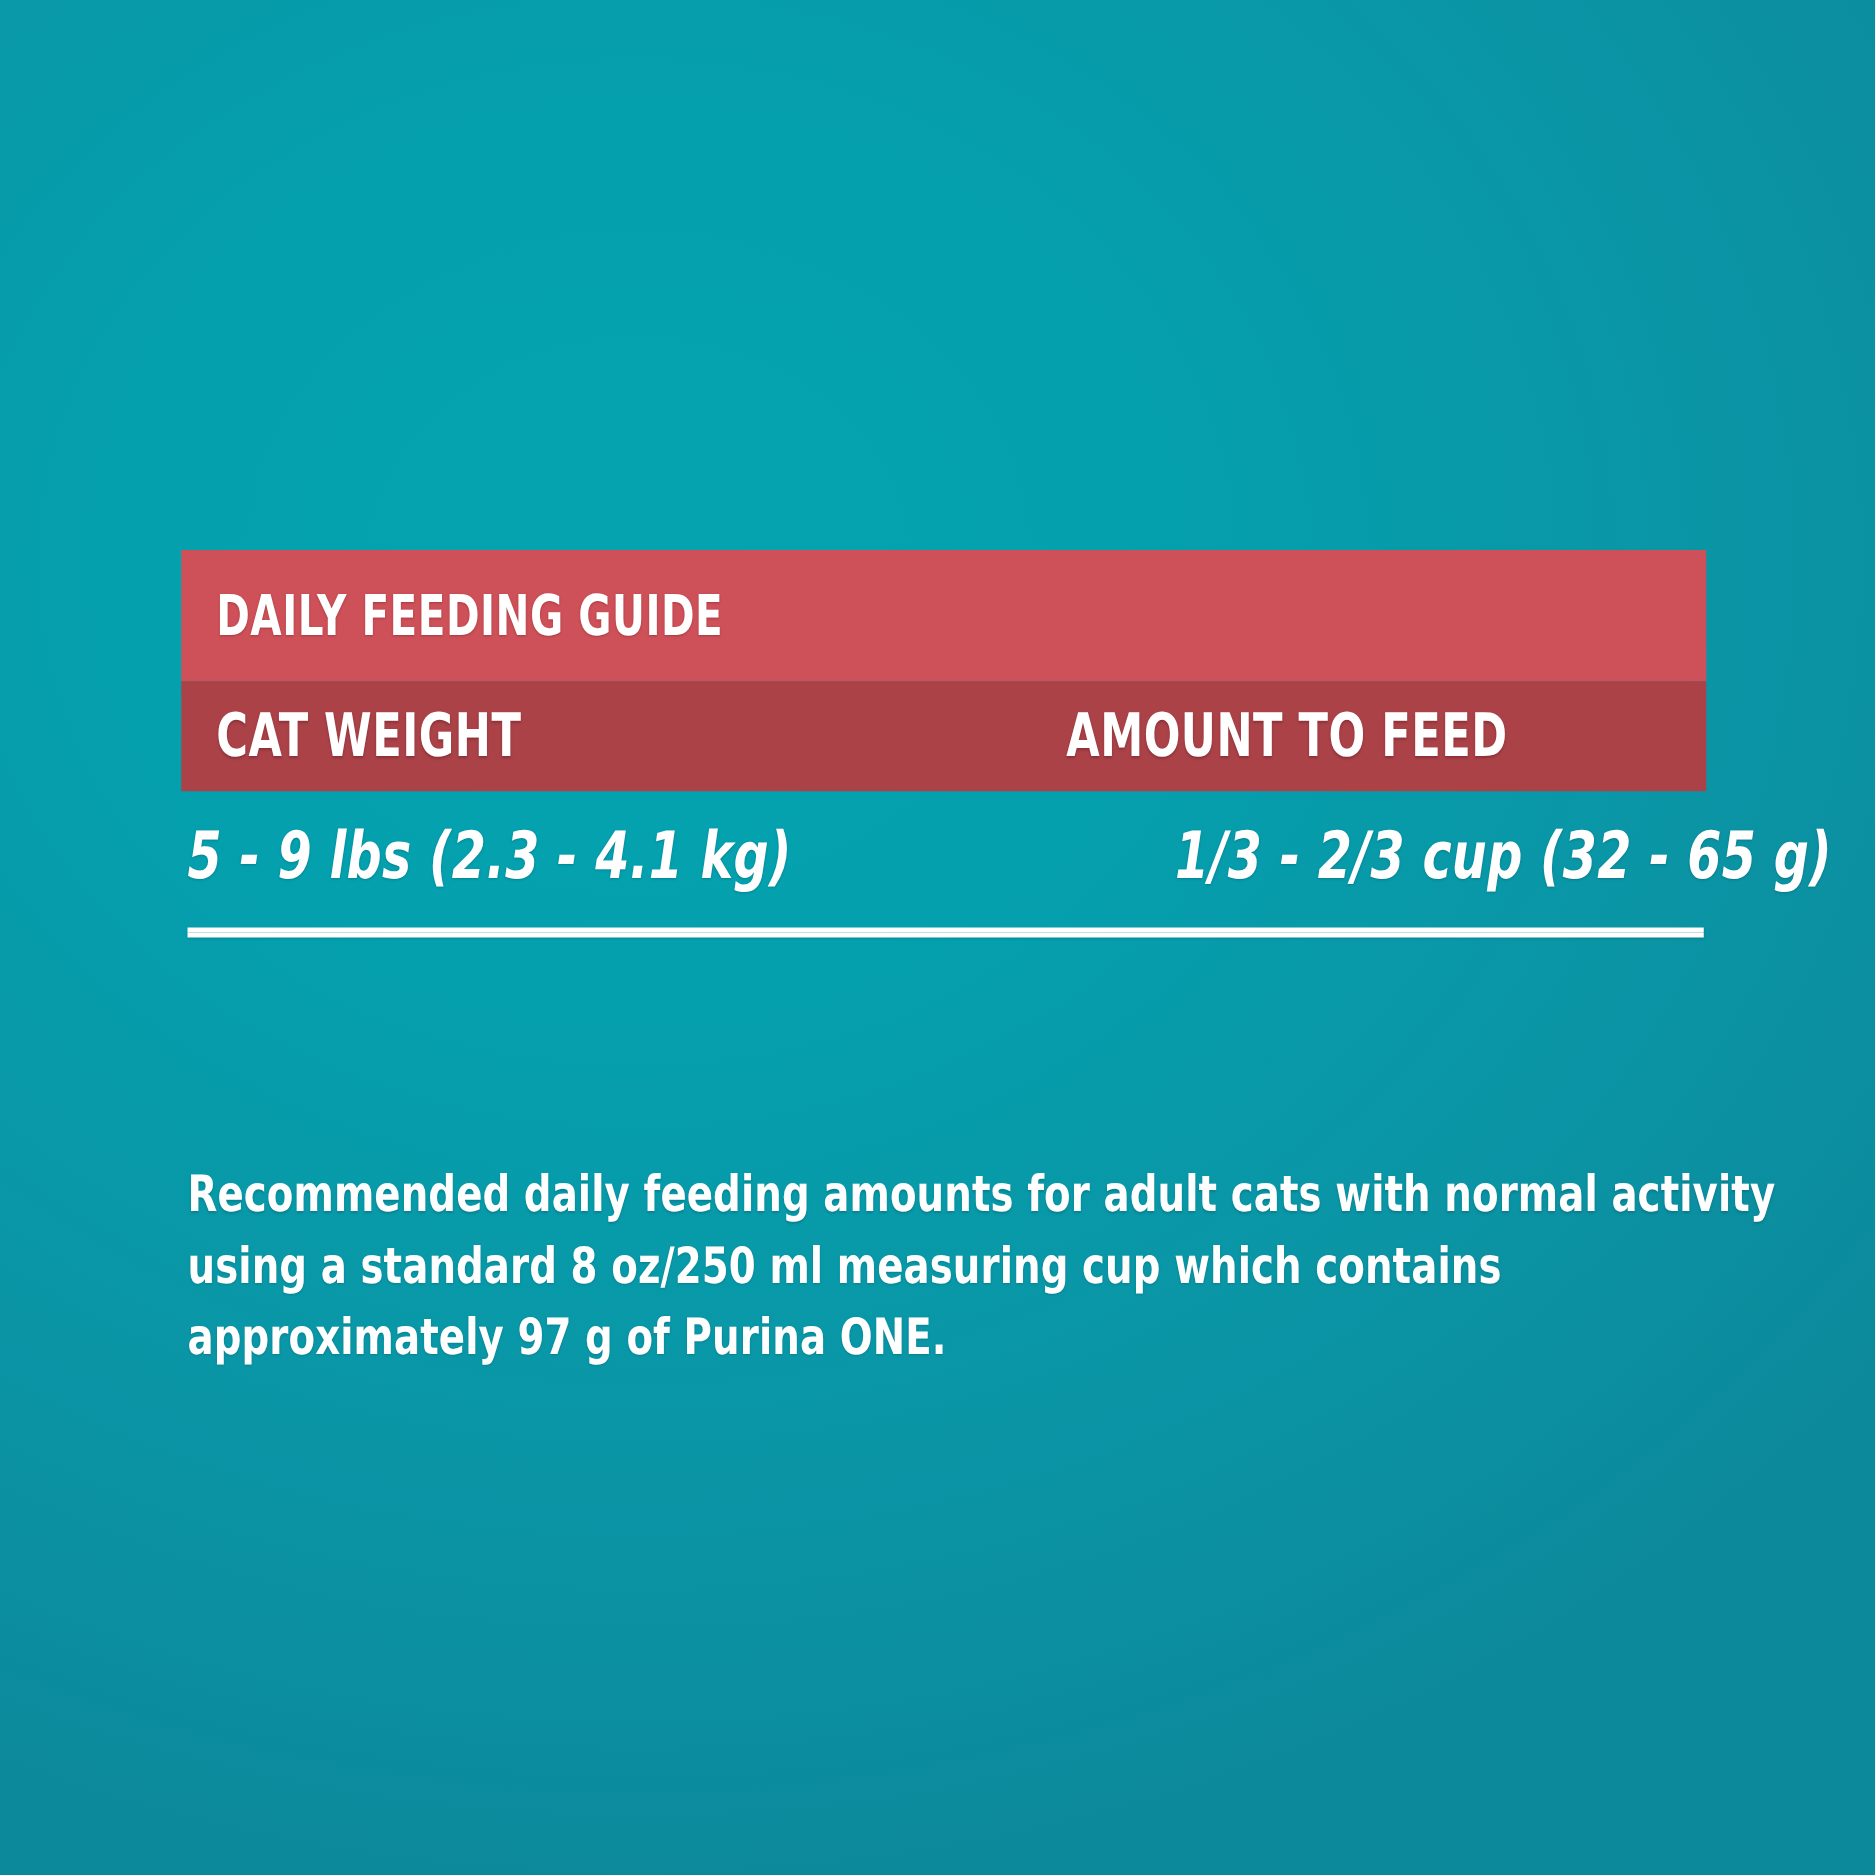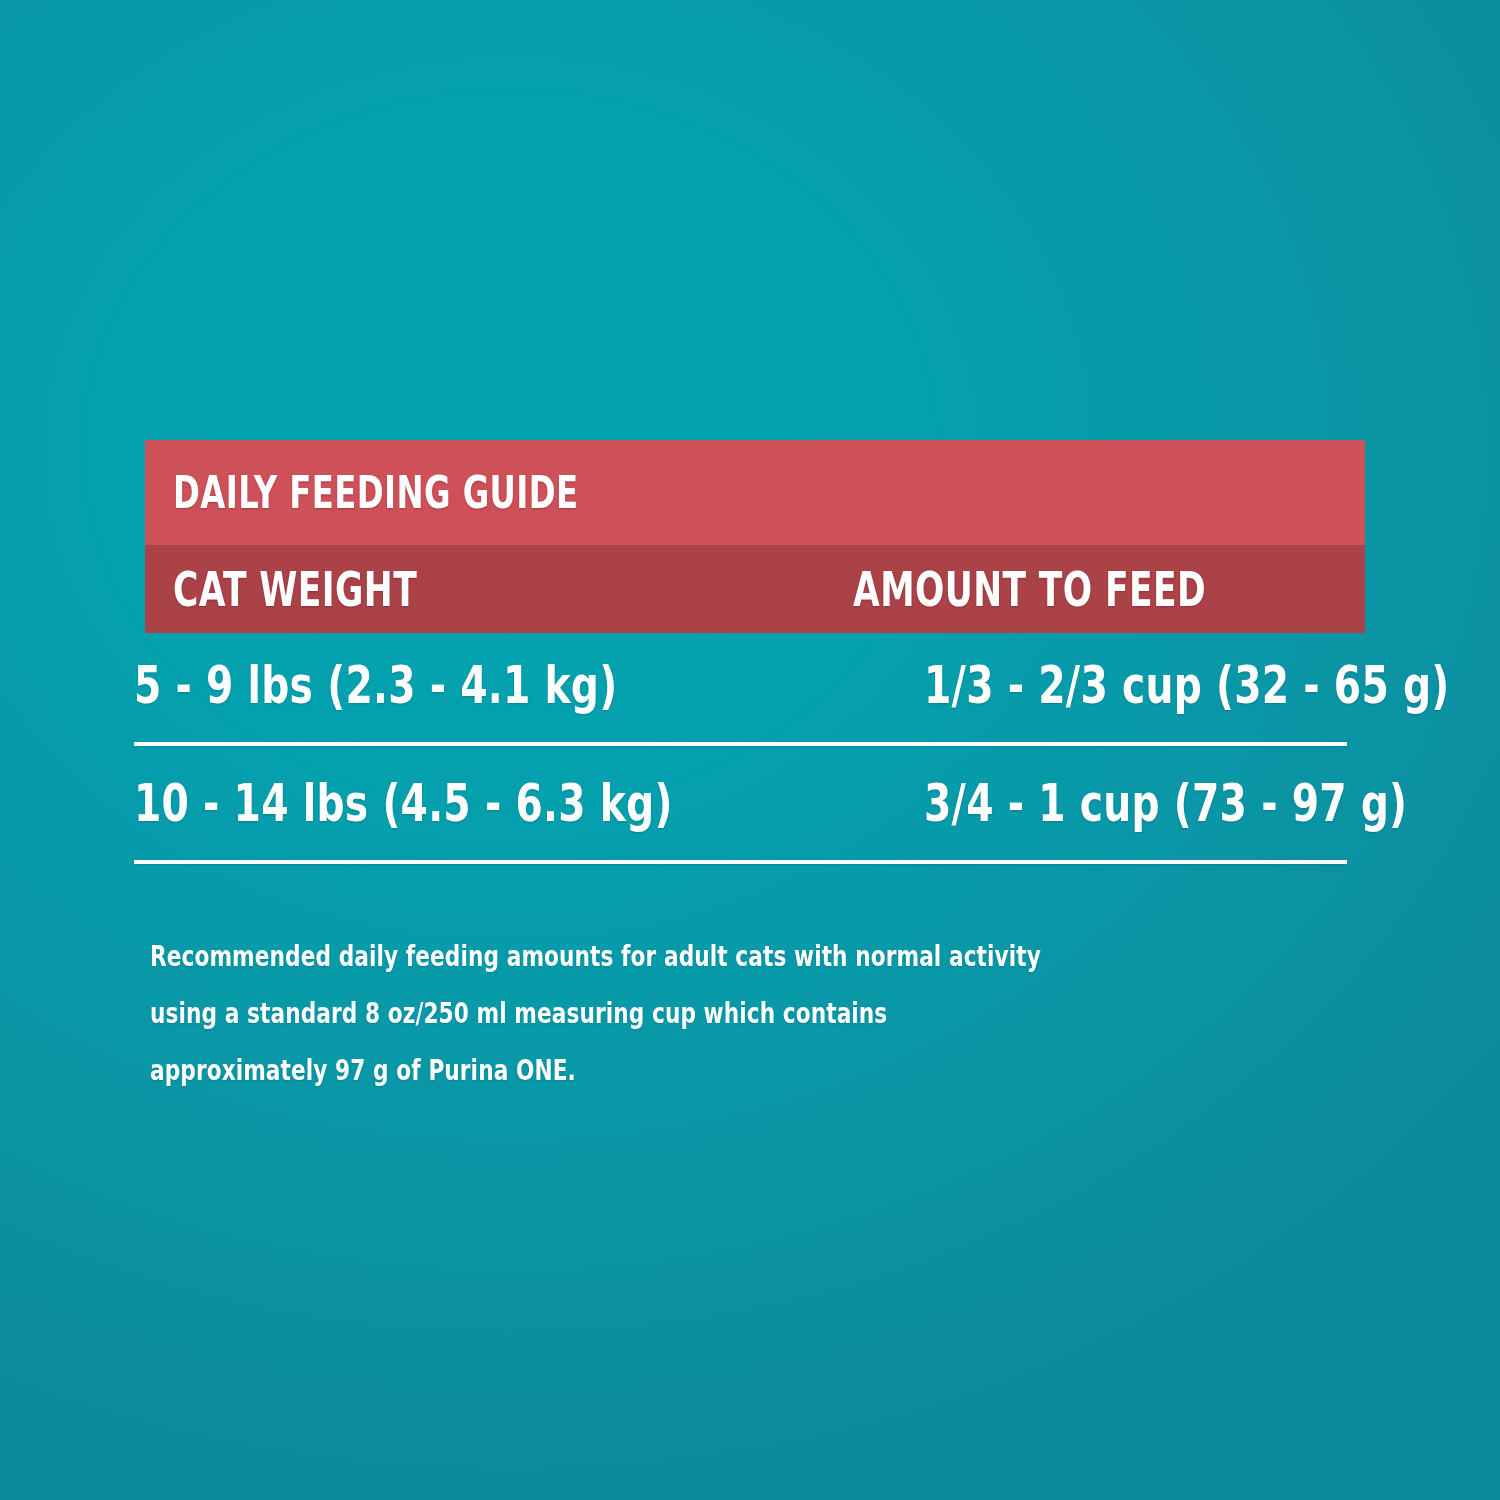--- a/index.html
+++ b/index.html
@@ -82,23 +82,24 @@
     width: 680px;
     flex: 0 0 680px;
   }
   .col-right {
     flex: 1 1 auto;
   }
 
   
   .rows {
     position: absolute;
-    left: 134px;
+    left: 150px;
     top: 628px;
     width: 1213px;
+    font-style: italic;
   }
   .data-row {
     display: flex;
     align-items: center;
     height: 114px;
   }
   .cell {
     color: #ffffff;
     font-family: "DejaVu Sans Condensed", "Liberation Sans Narrow", "Liberation Sans", sans-serif;
     font-weight: bold;
@@ -126,21 +127,21 @@
 
   
   .footnote {
     position: absolute;
     left: 150px;
     top: 928px;
     width: 1235px;
     color: #ffffff;
     font-family: "DejaVu Sans Condensed", "Liberation Sans Narrow", "Liberation Sans", sans-serif;
     font-weight: bold;
-    font-size: 28px;
+    font-size: 40px;
     line-height: 57px;
     letter-spacing: 0.1px;
     text-shadow: 0 1px 2px rgba(0, 45, 55, 0.22);
   }
   .footnote p {
     margin: 0;
     transform: scaleX(0.86);
     transform-origin: left top;
     white-space: nowrap;
   }
@@ -160,24 +161,20 @@
       <span class="band-label col-right">AMOUNT TO FEED</span>
     </div>
   </div>
 
   <div class="rows">
     <div class="data-row">
       <span class="cell cell-weight">5 - 9 lbs (2.3 - 4.1 kg)</span>
       <span class="cell cell-amount">1/3 - 2/3 cup (32 - 65 g)</span>
     </div>
     <div class="divider"></div>
-    <div class="data-row">
-      <span class="cell cell-weight">10 - 14 lbs (4.5 - 6.3 kg)</span>
-      <span class="cell cell-amount">3/4 - 1 cup (73 - 97 g)</span>
-    </div>
     <div class="divider"></div>
   </div>
 
   <div class="footnote">
     <p>Recommended daily feeding amounts for adult cats with normal activity</p>
     <p>using a standard 8 oz/250 ml measuring cup which contains</p>
     <p>approximately 97 g of Purina ONE.</p>
   </div>
 
 </div>

